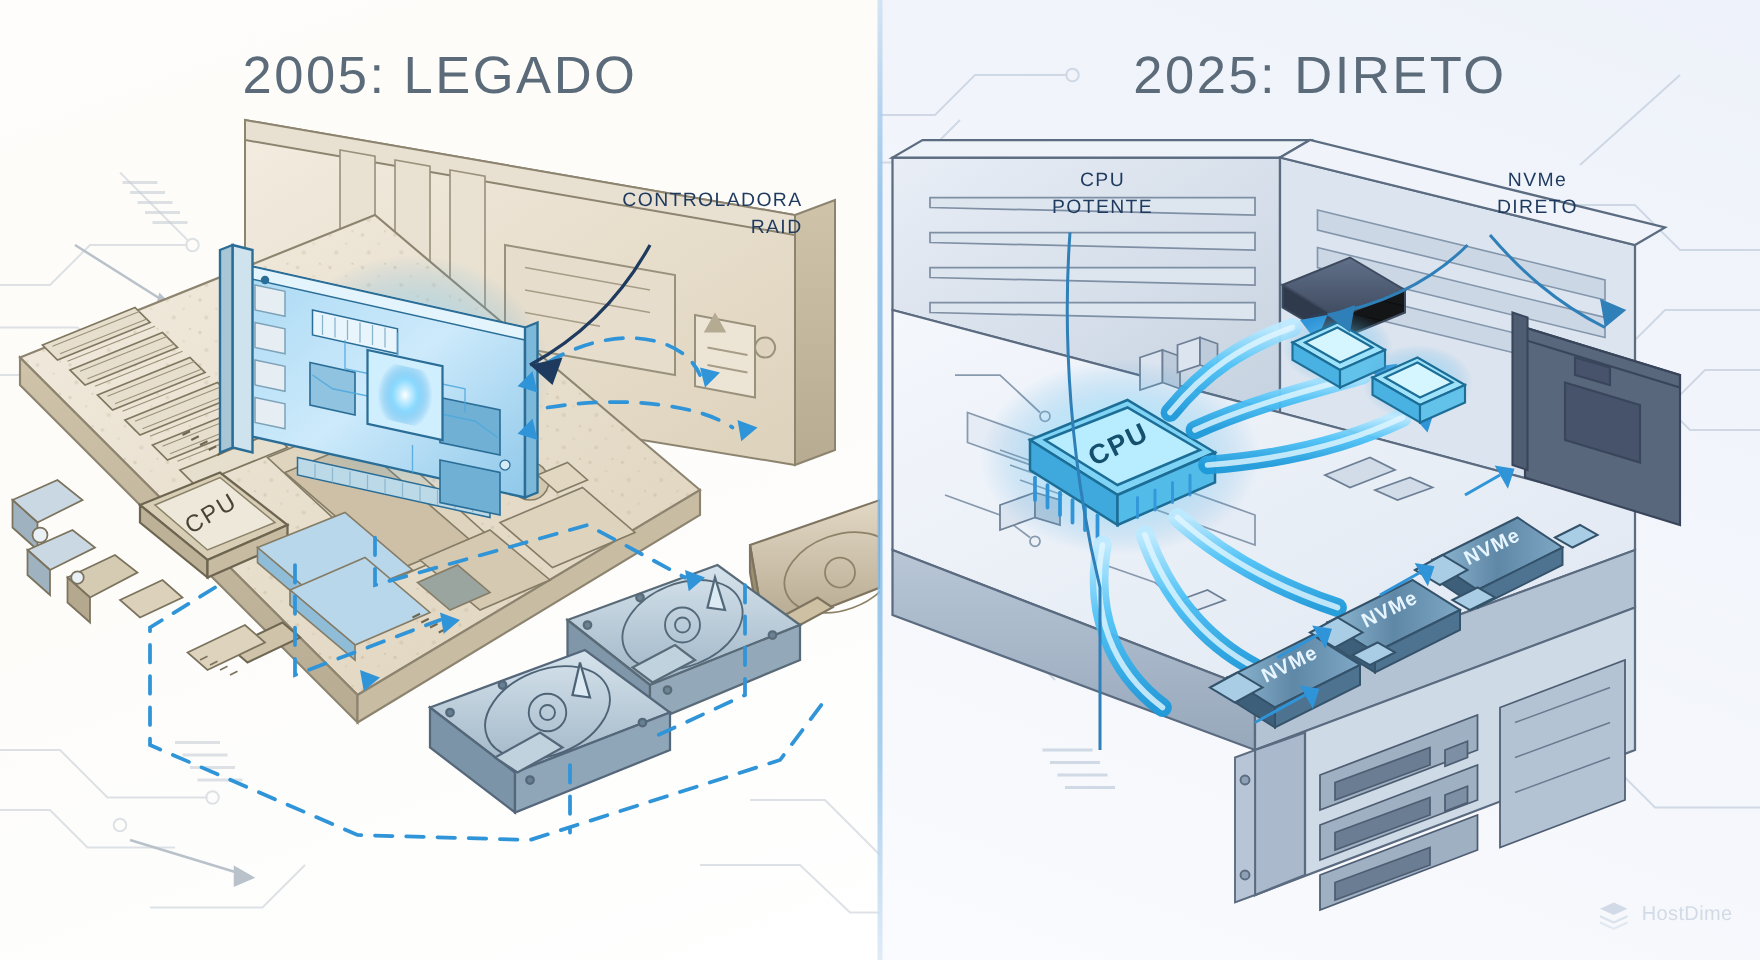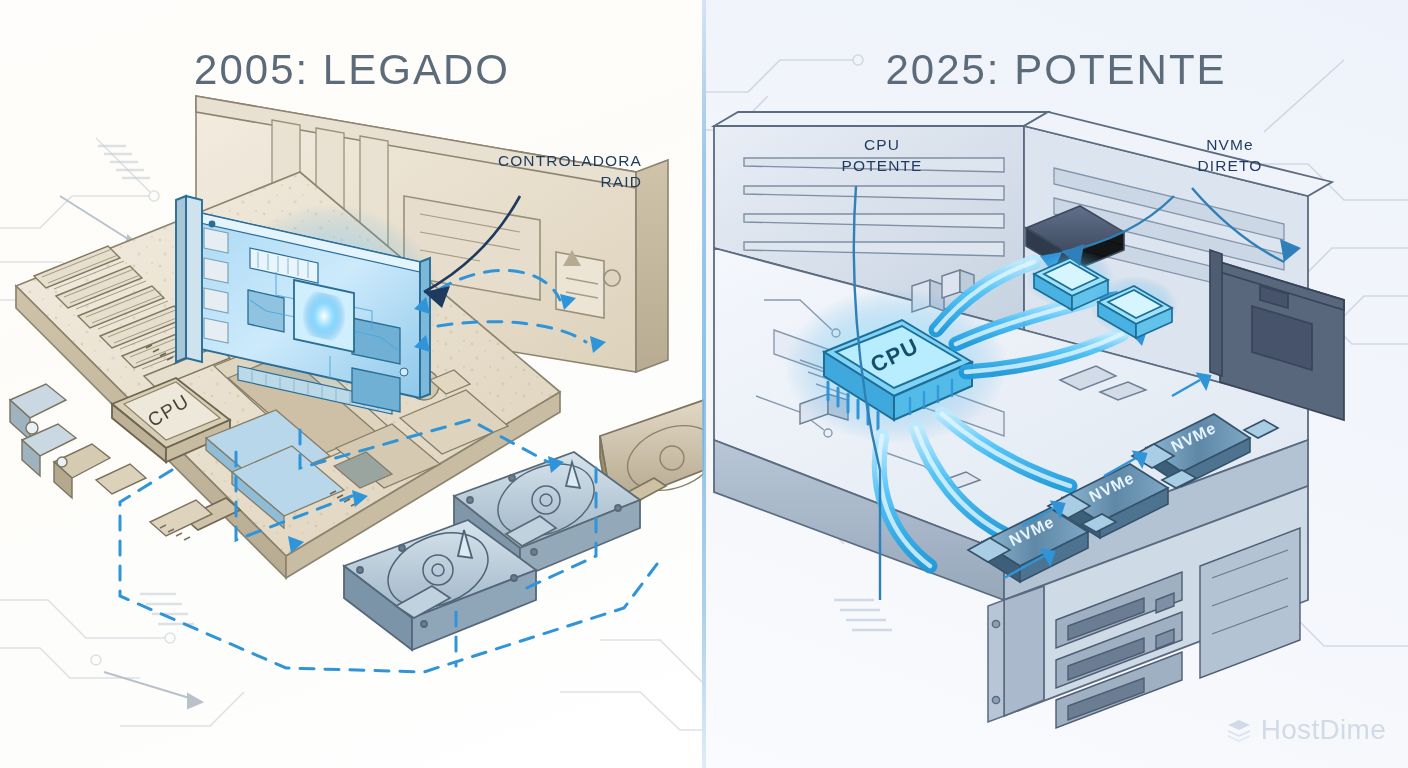--- a/index.html
+++ b/index.html
@@ -10,30 +10,30 @@
   .panel{position:absolute;top:0;height:768px;overflow:hidden;}
   #left-panel{left:0;width:704px;
       background:linear-gradient(160deg,#fefdfb 0%,#fdfcf8 35%,#fdfdfc 70%,#ffffff 100%);}
   #right-panel{left:704px;width:704px;
       background:linear-gradient(200deg,#eef2fa 0%,#f2f5fb 40%,#f6f8fc 75%,#fafbfe 100%);}
   #divider{position:absolute;left:702px;top:0;width:4px;height:768px;
       background:linear-gradient(180deg,#cfe0f2 0%,#8fc0e8 20%,#7ab6e6 50%,#9ec9ec 80%,#dbe8f5 100%);
       opacity:.85;}
   .panel-title{position:absolute;top:36px;width:100%;text-align:center;
       font-size:42px;letter-spacing:2px;font-weight:400;color:#5c6b7a;
-      white-space:nowrap;margin-top:10px;}
+      white-space:nowrap;}
   .svg-layer{position:absolute;left:0;top:0;width:704px;height:768px;}
   .label{position:absolute;font-size:15.5px;letter-spacing:1.1px;line-height:1.38;
       color:#1e3a5f;font-weight:400;white-space:pre-line;}
   #label-raid{left:482px;top:150px;text-align:right;width:160px;}
   #label-cpu-potente{left:118px;top:134px;text-align:center;width:120px;}
   #label-nvme-direto{left:466px;top:134px;text-align:center;width:120px;}
   #watermark{position:absolute;right:22px;bottom:22px;display:flex;
       align-items:center;gap:8px;opacity:.42;}
-  #watermark .wm-text{font-size:28px;color:#9fb3c8;letter-spacing:.3px;}
+  #watermark .wm-text{font-size:16px;color:#9fb3c8;letter-spacing:.3px;}
 </style>
 </head>
 <body>
 
 <div id="stage">
 
   <div class="panel" id="left-panel">
 
     <svg class="svg-layer" viewBox="0 0 704 768">
       <defs>
@@ -561,21 +561,21 @@
         <path d="M152 186 C 146 268, 152 372, 176 470 L176 600"></path>
         <path d="M488 188 C 512 216, 540 242, 580 262"></path>
         <path d="M470 196 C 440 226, 400 244, 358 252"></path>
       </g>
       <g fill="#2f7fb8">
         <path d="M358 252 l22 -8 l-4 22 Z"></path>
         <path d="M580 262 l-4 -23 l21 9 Z"></path>
       </g>
     </svg>
 
-    <div class="panel-title">2025: POTENTE</div>
+    <div class="panel-title">2025: DIRETO</div>
 
     <div class="label" id="label-cpu-potente">CPU
 POTENTE</div>
     <div class="label" id="label-nvme-direto">NVMe
 DIRETO</div>
 
     <div id="watermark">
       <svg width="28" height="28" viewBox="0 0 28 28">
         <path d="M14 4 L25 9 L14 14 L3 9 Z" fill="#9fb3c8"></path>
         <path d="M3 14 L14 19 L25 14 L25 16 L14 21 L3 16 Z" fill="#b5c6d7"></path>

